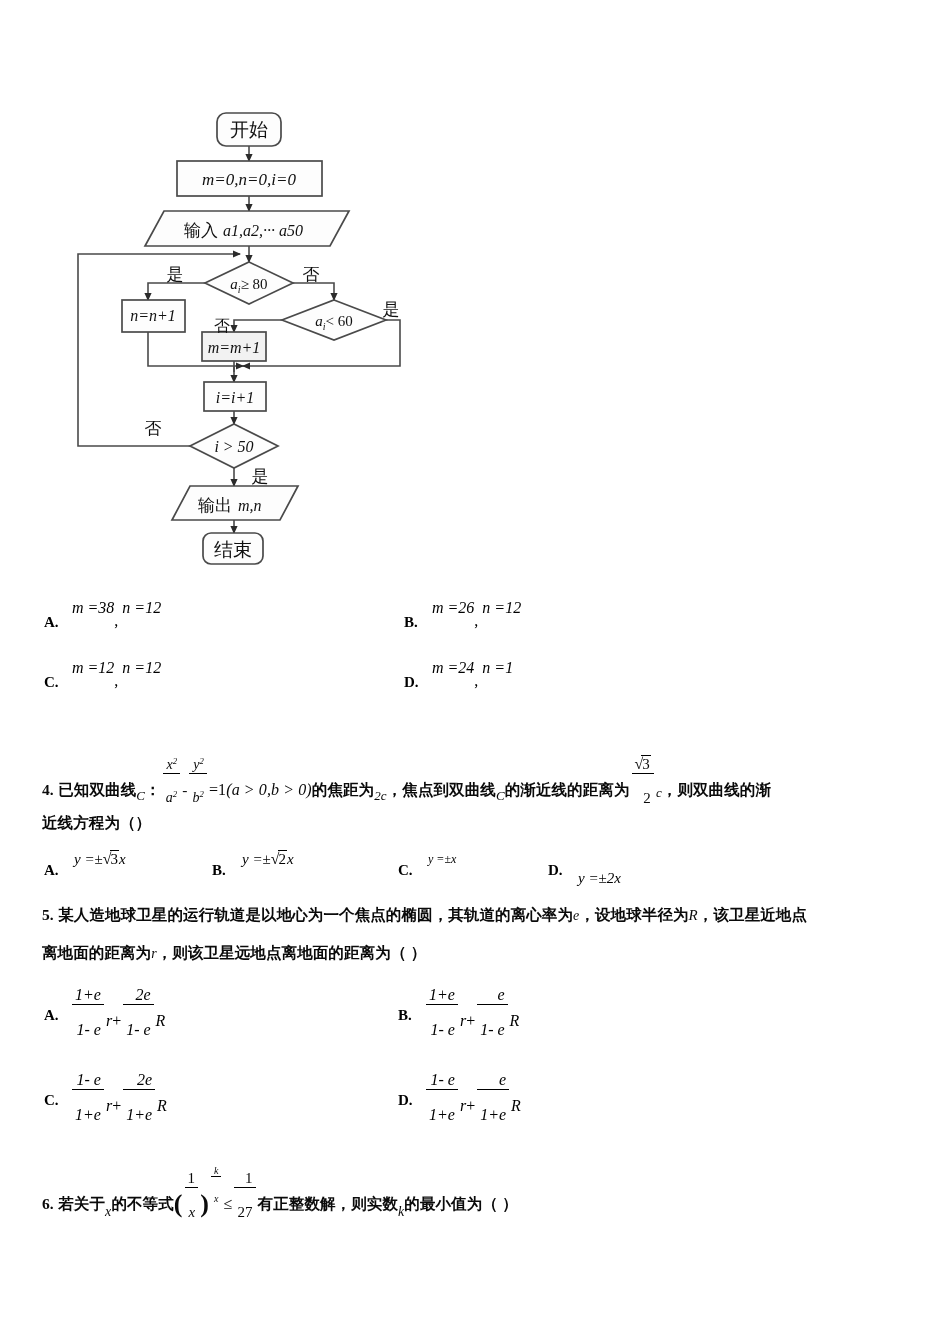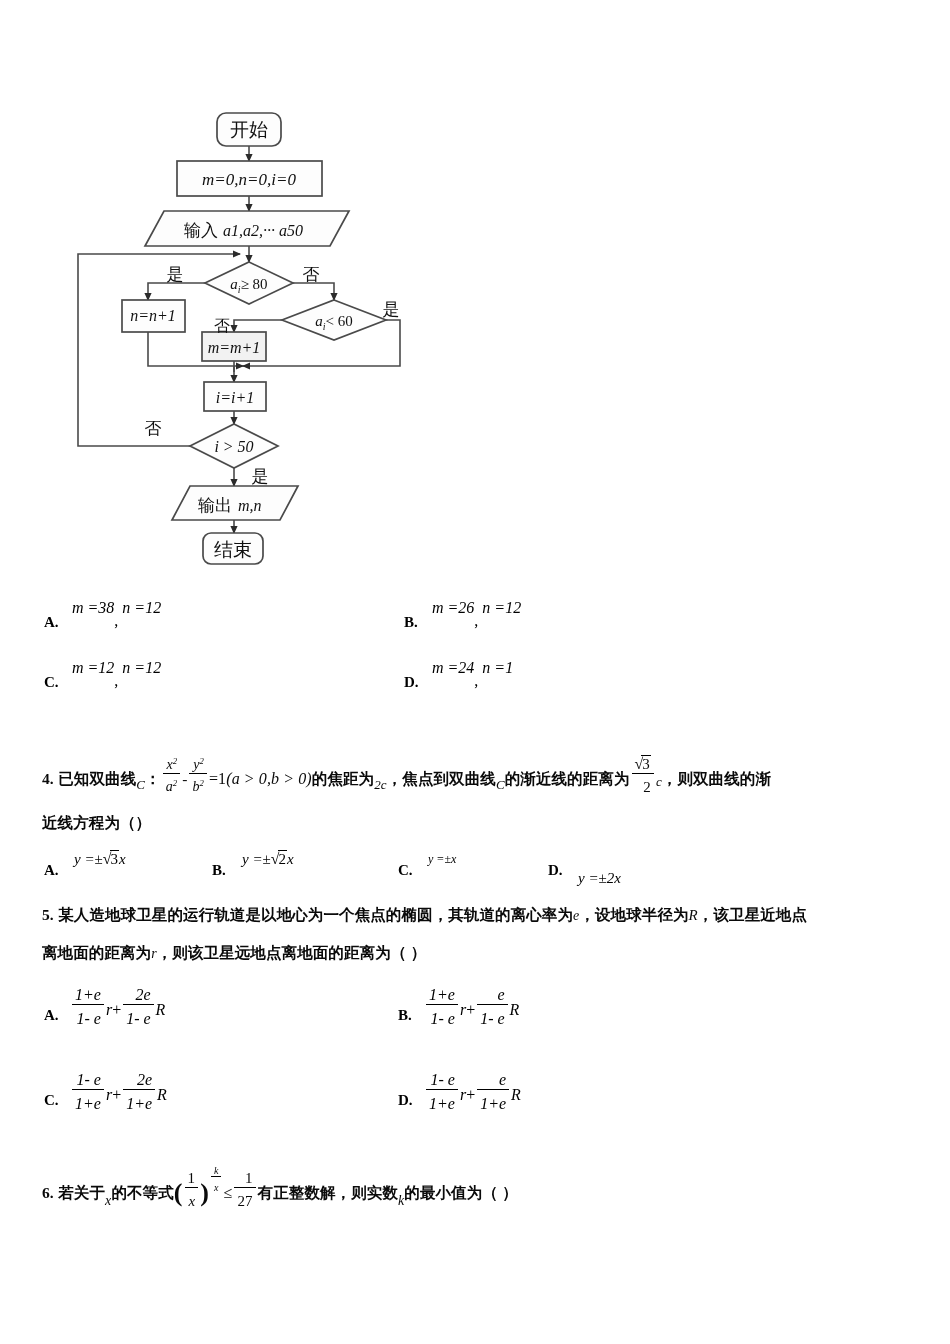--- a/index.html
+++ b/index.html
@@ -25,21 +25,21 @@
   .frac {
     display: inline-block;
     vertical-align: middle;
     text-align: right;
     line-height: 1.12;
     margin: 0 2px;
     position: relative;
     top: -0.12em;
   }
   .frac .num { display: block; padding: 0 3px; }
-  .frac .den { display: block; border-top: 1.3px solid #000; padding: 5px 3px; }
+  .frac .den { display: block; border-top: 1.3px solid #000; padding: 16px 3px; }
 
   .sqrt { display: inline-block; white-space: nowrap; }
   .sqrt > .rad { font-size: 1.06em; }
   .sqrt > .rnd {
     border-top: 1.2px solid #000;
     padding: 0 1px 0 1px;
     margin-left: -2px;
     display: inline-block;
   }
 

